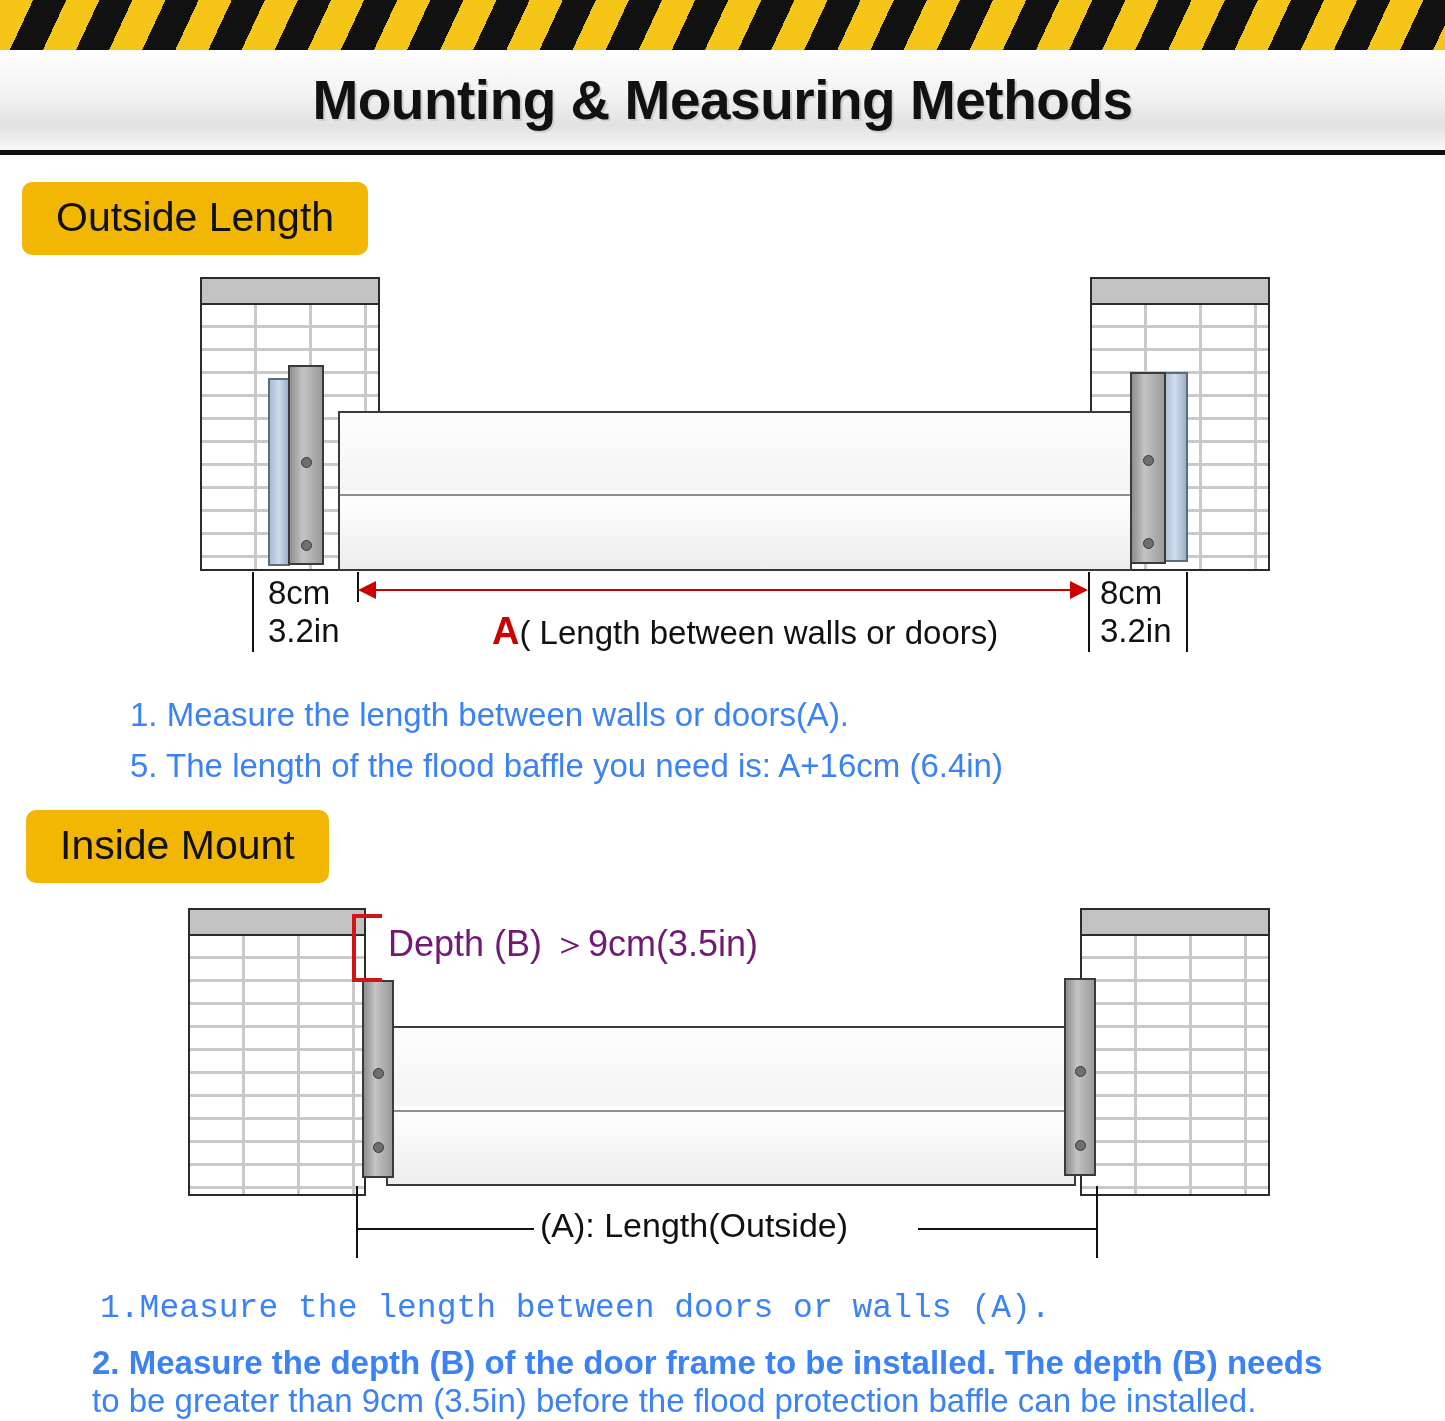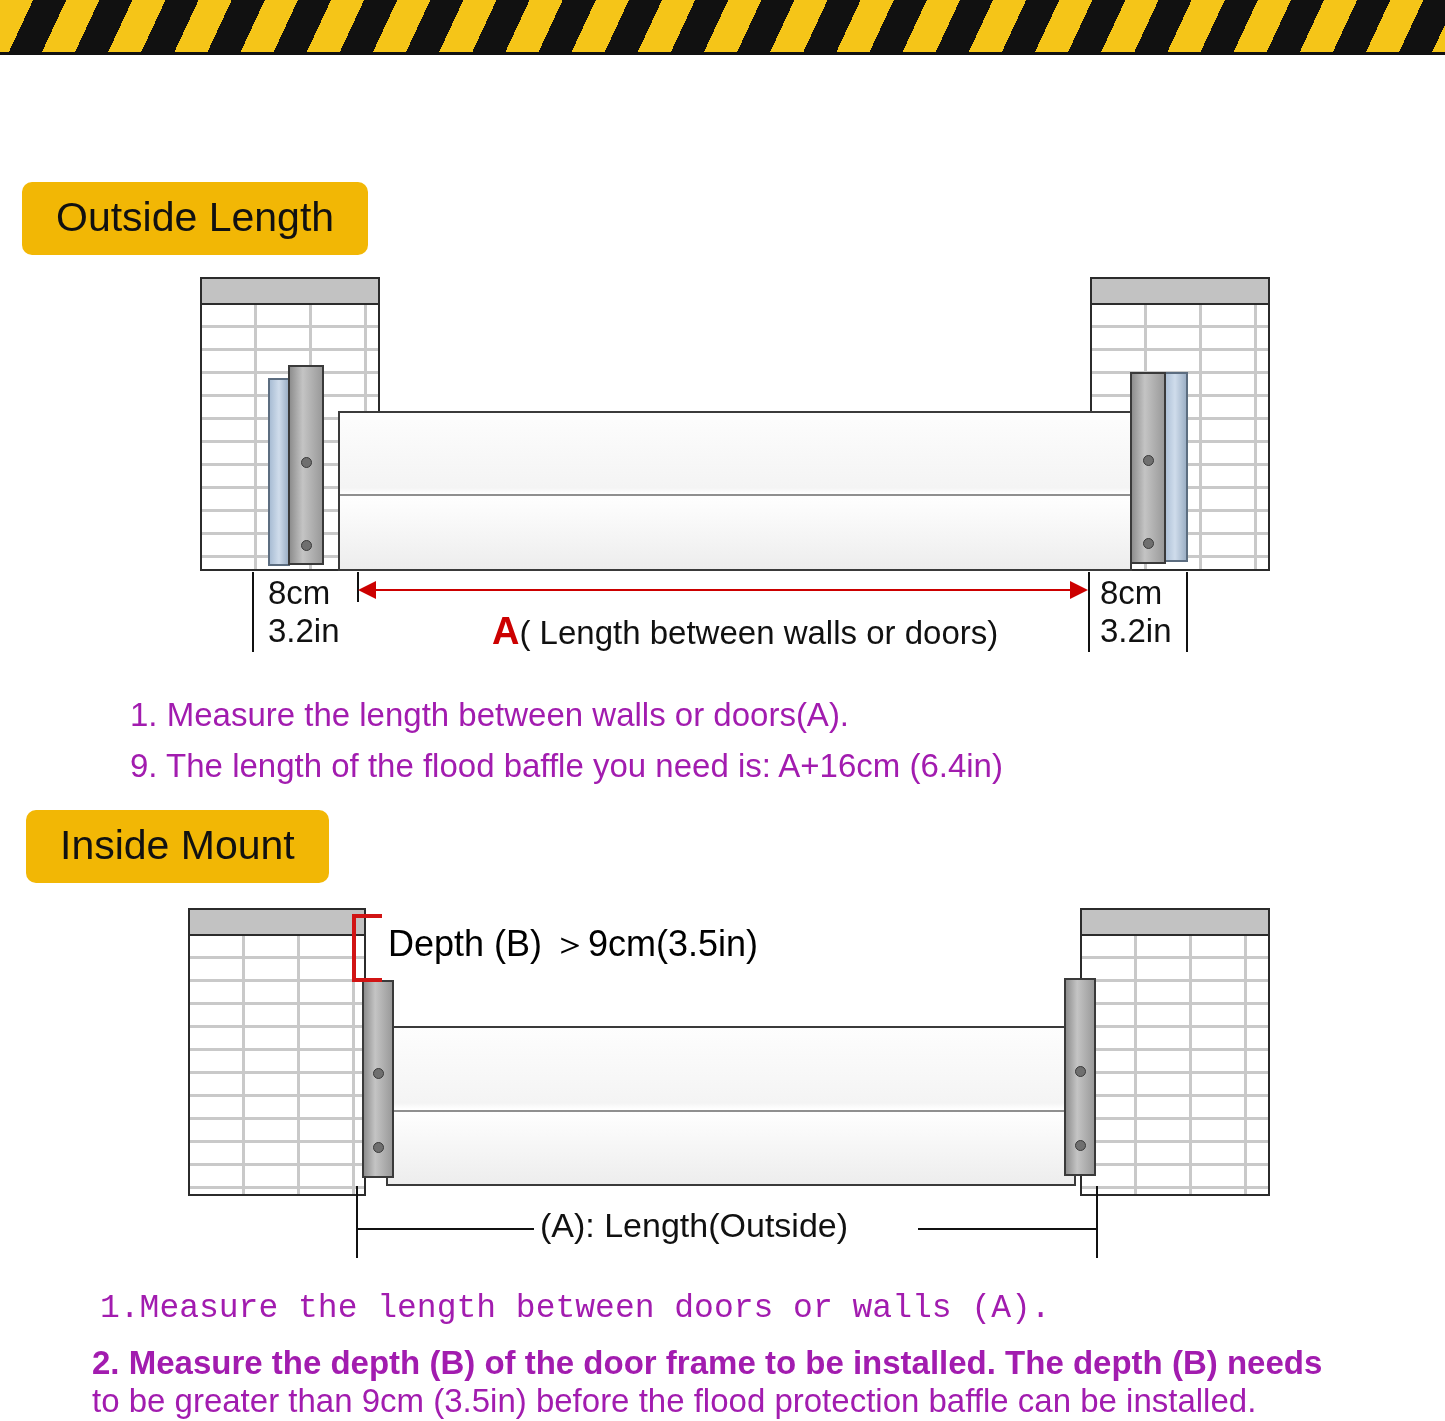--- a/index.html
+++ b/index.html
@@ -171,42 +171,45 @@
     color: #111111;
   }
   .caption-A .big-a {
     color: #cc0000;
     font-weight: bold;
     font-size: 38px;
   }
   .note {
     position: absolute;
     font-size: 33px;
-    color: #a21caf;
+    color: #3b82f6;
     line-height: 1.42;
     white-space: nowrap;
   }
   .depth-text {
     position: absolute;
     font-size: 36px;
-    color: #000000;
+    color: #701a75;
     white-space: nowrap;
   }
   .red-bracket {
     position: absolute;
     border: 4px solid #d11414;
     border-right: none;
     box-sizing: border-box;
   }
 </style>
 </head>
 <body>
 
 <div class="header">
   <div class="hazard-bar"></div>
+  <div class="title-band">
+    <div class="title">Mounting &amp; Measuring Methods</div>
+  </div>
 </div>
 
 <div class="label-outside-wrap">
   <span class="section-label">Outside Length</span>
 </div>
 
 <div>
 
   <div class="brick-top" style="left:200px; top:277px; width:180px; height:28px;"></div>
   <div class="brick" style="left:200px; top:303px; width:180px; height:268px;"></div>
@@ -240,21 +243,21 @@
   <div class="meas-text" style="left:268px; top:612px;">3.2in</div>
   <div class="meas-text" style="left:1100px; top:574px;">8cm</div>
   <div class="meas-text" style="left:1100px; top:612px;">3.2in</div>
 
   <div class="caption-A" style="left:492px; top:610px;">
     <span class="big-a">A</span><span>( Length between walls or doors)</span>
   </div>
 </div>
 
 <div class="note" style="left:130px; top:692px;">1. Measure the length between walls or doors(A).</div>
-<div class="note" style="left:130px; top:743px;">9. The length of the flood baffle you need is: A+16cm (6.4in)</div>
+<div class="note" style="left:130px; top:743px;">5. The length of the flood baffle you need is: A+16cm (6.4in)</div>
 
 <div class="label-inside-wrap">
   <span class="section-label">Inside Mount</span>
 </div>
 
 <div>
 
   <div class="brick-top" style="left:188px; top:908px; width:178px; height:28px;"></div>
   <div class="brick" style="left:188px; top:934px; width:178px; height:262px;"></div>
 

